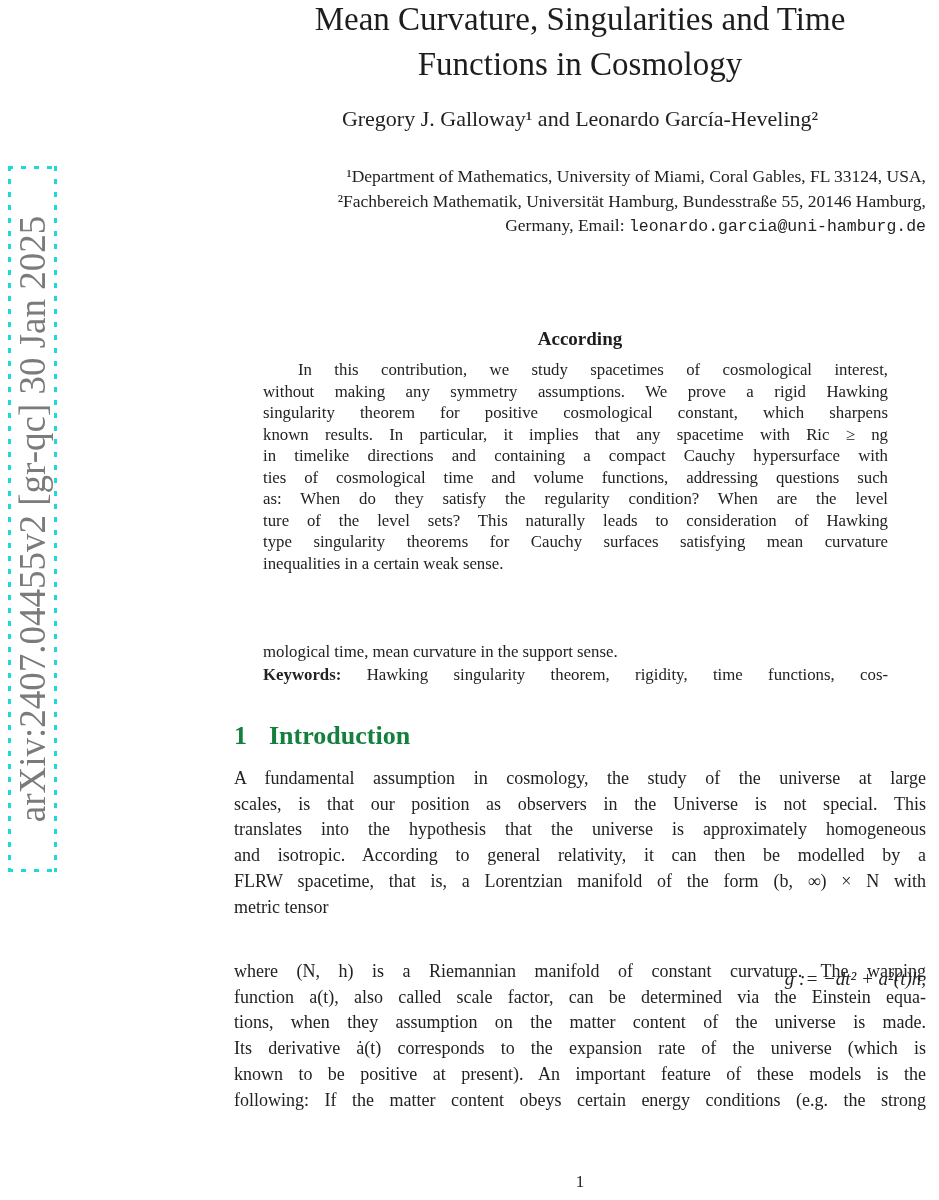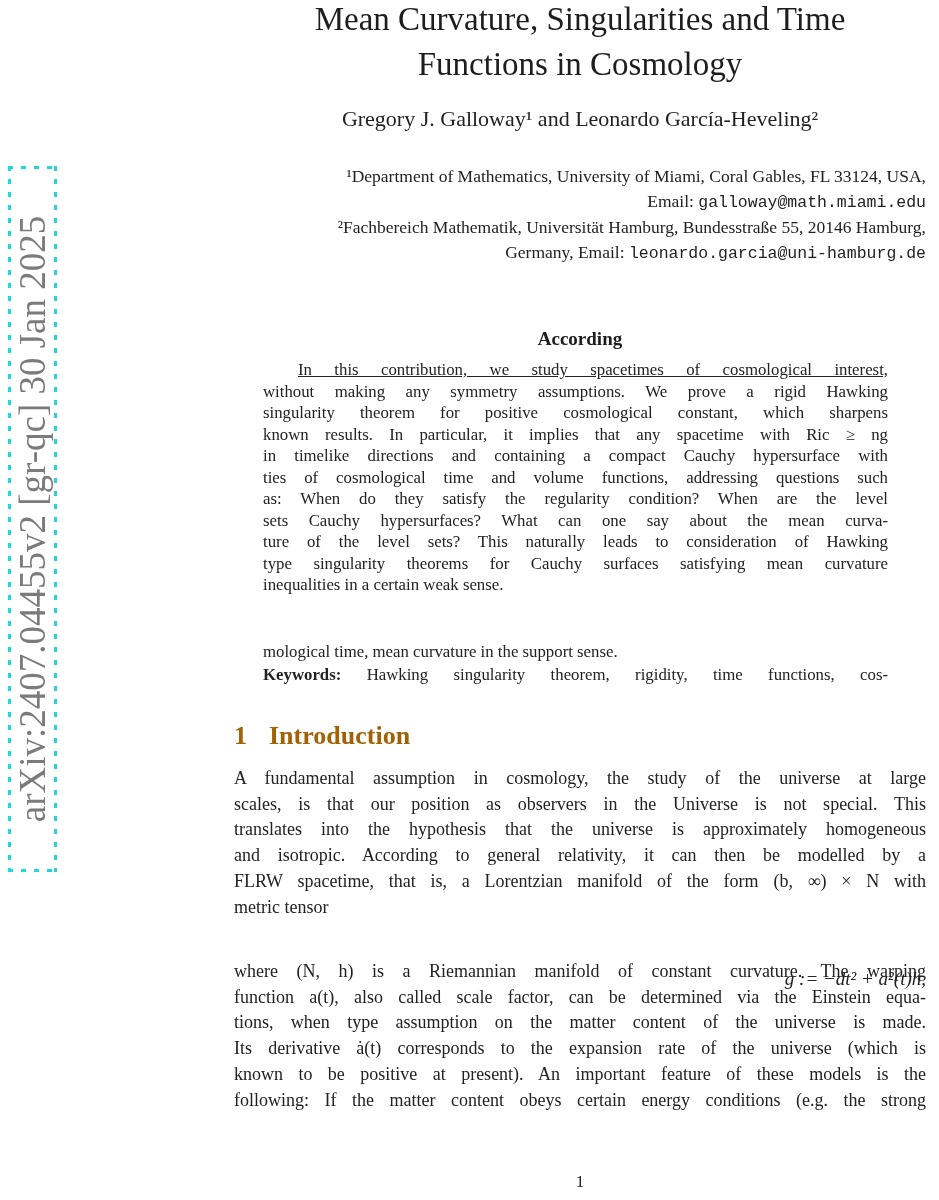--- a/index.html
+++ b/index.html
@@ -69,21 +69,21 @@
     font-size: 16.8px; line-height: 21.55px;
   }
   .keywords {
     position: absolute; top: 641px; left: 29px; width: 625px;
     font-size: 16.8px; line-height: 22.5px;
   }
   .tline { text-align: justify; text-align-last: justify; hyphens: none; }
   .tline.endline { text-align-last: left; }
   .section-heading {
     position: absolute; top: 718px; left: 0; margin: 0;
-    font-size: 26px; line-height: 36px; font-weight: bold; color: #a16207;
+    font-size: 26px; line-height: 36px; font-weight: bold; color: #15803d;
   }
   .section-heading .num { margin-right: 22px; }
   .para1 {
     position: absolute; top: 766px; left: 0; width: 692px;
     font-size: 18px; line-height: 25.7px;
   }
   .equation {
     position: absolute; top: 964px; left: 0; right: 0;
     text-align: right; font-size: 19px; line-height: 30px; font-style: italic;
   }
@@ -110,36 +110,34 @@
   </div>
 
   <div class="column">
 
     <h1 class="title"><span>Mean Curvature, Singularities and Time</span><br><span>Functions in Cosmology</span></h1>
 
     <div class="authors">Gregory J. Galloway¹ and Leonardo García-Heveling²</div>
 
     <div class="affil">
       <div>¹Department of Mathematics, University of Miami, Coral Gables, FL 33124, USA,</div>
-      <div><span>Email: </span><span class="mono">galloway@math.miami.edu</span></div>
       <div>²Fachbereich Mathematik, Universität Hamburg, Bundesstraße 55, 20146 Hamburg,</div>
       <div><span>Germany, Email: </span><span class="mono">leonardo.garcia@uni-hamburg.de</span></div>
     </div>
 
     <div class="abstract-heading">According</div>
 
     <div class="abstract-body">
-        <div class="tline" style="text-indent: 35px; text-decoration: underline;">In this contribution, we study spacetimes of cosmological interest,</div>
+        <div class="tline" style="text-indent: 35px;">In this contribution, we study spacetimes of cosmological interest,</div>
         <div class="tline">without making any symmetry assumptions. We prove a rigid Hawking</div>
         <div class="tline">singularity theorem for positive cosmological constant, which sharpens</div>
         <div class="tline">known results. In particular, it implies that any spacetime with Ric ≥ ng</div>
         <div class="tline">in timelike directions and containing a compact Cauchy hypersurface with</div>
         <div class="tline">ties of cosmological time and volume functions, addressing questions such</div>
         <div class="tline">as: When do they satisfy the regularity condition? When are the level</div>
-        <div class="tline">sets Cauchy hypersurfaces? What can one say about the mean curva-</div>
         <div class="tline">ture of the level sets? This naturally leads to consideration of Hawking</div>
         <div class="tline">type singularity theorems for Cauchy surfaces satisfying mean curvature</div>
         <div class="tline endline">inequalities in a certain weak sense.</div>
       </div>
 
     <div class="keywords">
       <div class="tline endline">mological time, mean curvature in the support sense.</div>
       <div class="tline"><b>Keywords:</b><span> Hawking singularity theorem, rigidity, time functions, cos-</span></div>
     </div>
 
@@ -152,21 +150,21 @@
         <div class="tline">and isotropic. According to general relativity, it can then be modelled by a</div>
         <div class="tline">FLRW spacetime, that is, a Lorentzian manifold of the form (b, ∞) × N with</div>
         <div class="tline endline">metric tensor</div>
       </div>
 
     <div class="equation">g := −dt² + a²(t)h,</div>
 
     <div class="para2">
         <div class="tline">where (N, h) is a Riemannian manifold of constant curvature. The warping</div>
         <div class="tline">function a(t), also called scale factor, can be determined via the Einstein equa-</div>
-        <div class="tline">tions, when type assumption on the matter content of the universe is made.</div>
+        <div class="tline">tions, when they assumption on the matter content of the universe is made.</div>
         <div class="tline">Its derivative ȧ(t) corresponds to the expansion rate of the universe (which is</div>
         <div class="tline">known to be positive at present). An important feature of these models is the</div>
         <div class="tline">following: If the matter content obeys certain energy conditions (e.g. the strong</div>
       </div>
 
     <div class="page-number">1</div>
 
   </div>
 </div>
 

